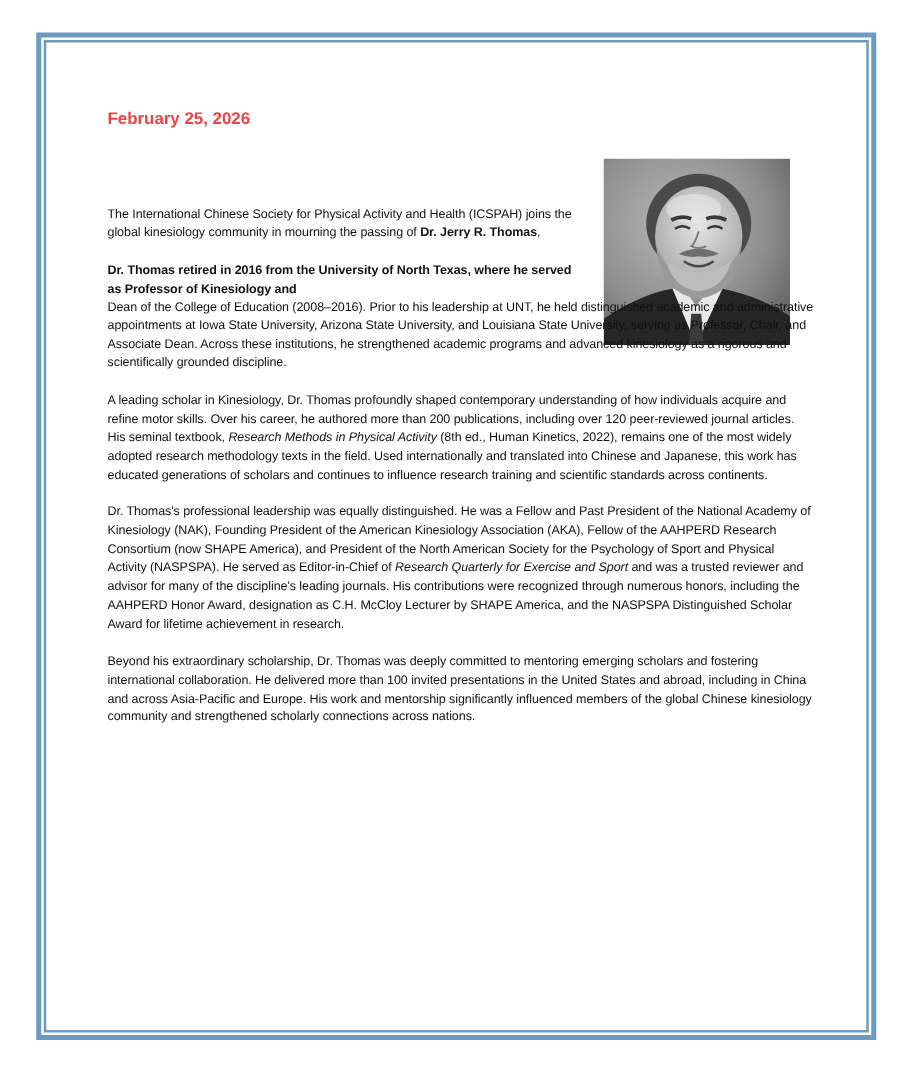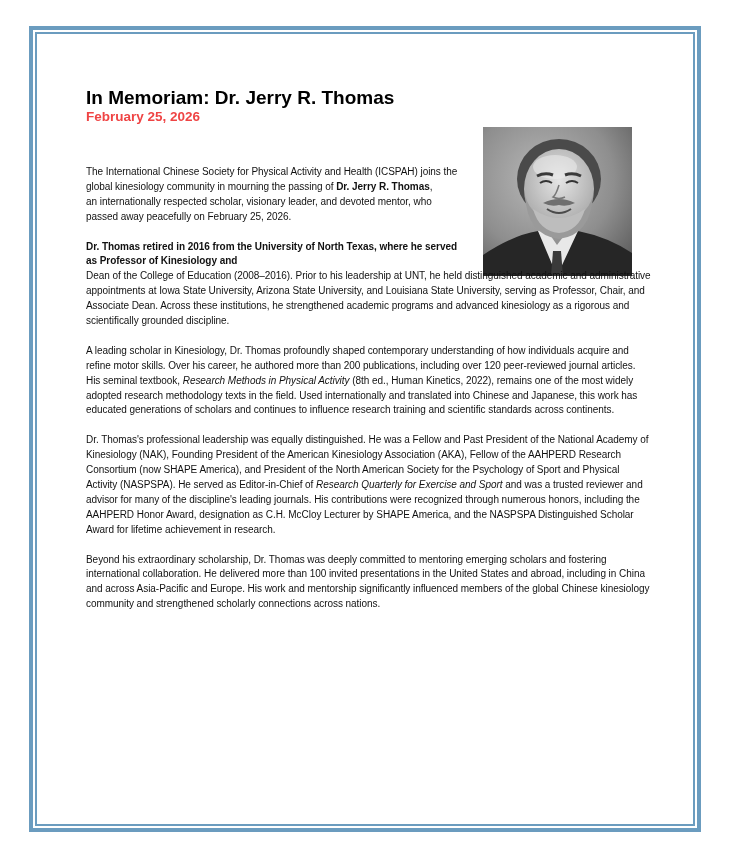--- a/index.html
+++ b/index.html
@@ -79,21 +79,20 @@
     strong { font-weight: bold; }
   </style>
 </head>
 <body>
 
 <div class="frame-outer">
   <div class="frame-inner"></div>
 </div>
 
 <div class="content">
-  <h1 class="title">In Memoriam: Dr. Jerry R. Thomas</h1>
   <div class="date">February 25, 2026</div>
 </div>
 
 <div class="photo" title="Portrait photo of Dr. Jerry R. Thomas">
   <svg width="149" height="149" viewBox="0 0 149 149" xmlns="http://www.w3.org/2000/svg">
     <defs>
       <radialGradient id="bg" cx="40%" cy="35%" r="80%">
         <stop offset="0%" stop-color="#b8b8b8"></stop>
         <stop offset="60%" stop-color="#8e8e8e"></stop>
         <stop offset="100%" stop-color="#5c5c5c"></stop>
@@ -129,21 +128,21 @@
 
     <path d="M54 49 Q62 45 70 48" stroke="#3a3a3a" stroke-width="3" fill="none"></path>
     <path d="M82 48 Q90 45 98 49" stroke="#3a3a3a" stroke-width="3" fill="none"></path>
 
     <path d="M76 58 Q73 68 70 70 Q76 73 82 70" stroke="#777" stroke-width="1.5" fill="none"></path>
   </svg>
 </div>
 
 <div class="body-text">
   <p class="p1">
-    <span>The International Chinese Society for Physical Activity and Health (ICSPAH) joins the global kinesiology community in mourning the passing of </span><strong>Dr. Jerry R. Thomas</strong><span>,</span><br><span>an internationally respected scholar, visionary leader, and devoted mentor, who passed away peacefully on February 25, 2026.</span>
+    <span>The International Chinese Society for Physical Activity and Health (ICSPAH) joins the global kinesiology community in mourning the passing of </span><strong>Dr. Jerry R. Thomas</strong><span>,</span><br>
   </p>
   <p>
     <span class="p2-narrow">Dr. Thomas retired in 2016 from the University of North Texas, where he served as Professor of Kinesiology and</span><span>Dean of the College of Education (2008–2016). Prior to his leadership at UNT, he held distinguished academic and administrative appointments at Iowa State University, Arizona State University, and Louisiana State University, serving as Professor, Chair, and Associate Dean. Across these institutions, he strengthened academic programs and advanced kinesiology as a rigorous and scientifically grounded discipline.</span>
   </p>
   <p>
     <span>A leading scholar in Kinesiology, Dr. Thomas profoundly shaped contemporary understanding of how individuals acquire and refine motor skills. Over his career, he authored more than 200 publications, including over 120 peer-reviewed journal articles. His seminal textbook, </span><em>Research Methods in Physical Activity</em><span> (8th ed., Human Kinetics, 2022), remains one of the most widely adopted research methodology texts in the field. Used internationally and translated into Chinese and Japanese, this work has educated generations of scholars and continues to influence research training and scientific standards across continents.</span>
   </p>
   <p>
     <span>Dr. Thomas's professional leadership was equally distinguished. He was a Fellow and Past President of the National Academy of Kinesiology (NAK), Founding President of the American Kinesiology Association (AKA), Fellow of the AAHPERD Research Consortium (now SHAPE America), and President of the North American Society for the Psychology of Sport and Physical Activity (NASPSPA). He served as Editor-in-Chief of </span><em>Research Quarterly for Exercise and Sport</em><span> and was a trusted reviewer and advisor for many of the discipline's leading journals. His contributions were recognized through numerous honors, including the AAHPERD Honor Award, designation as C.H. McCloy Lecturer by SHAPE America, and the NASPSPA Distinguished Scholar Award for lifetime achievement in research.</span>
   </p>

